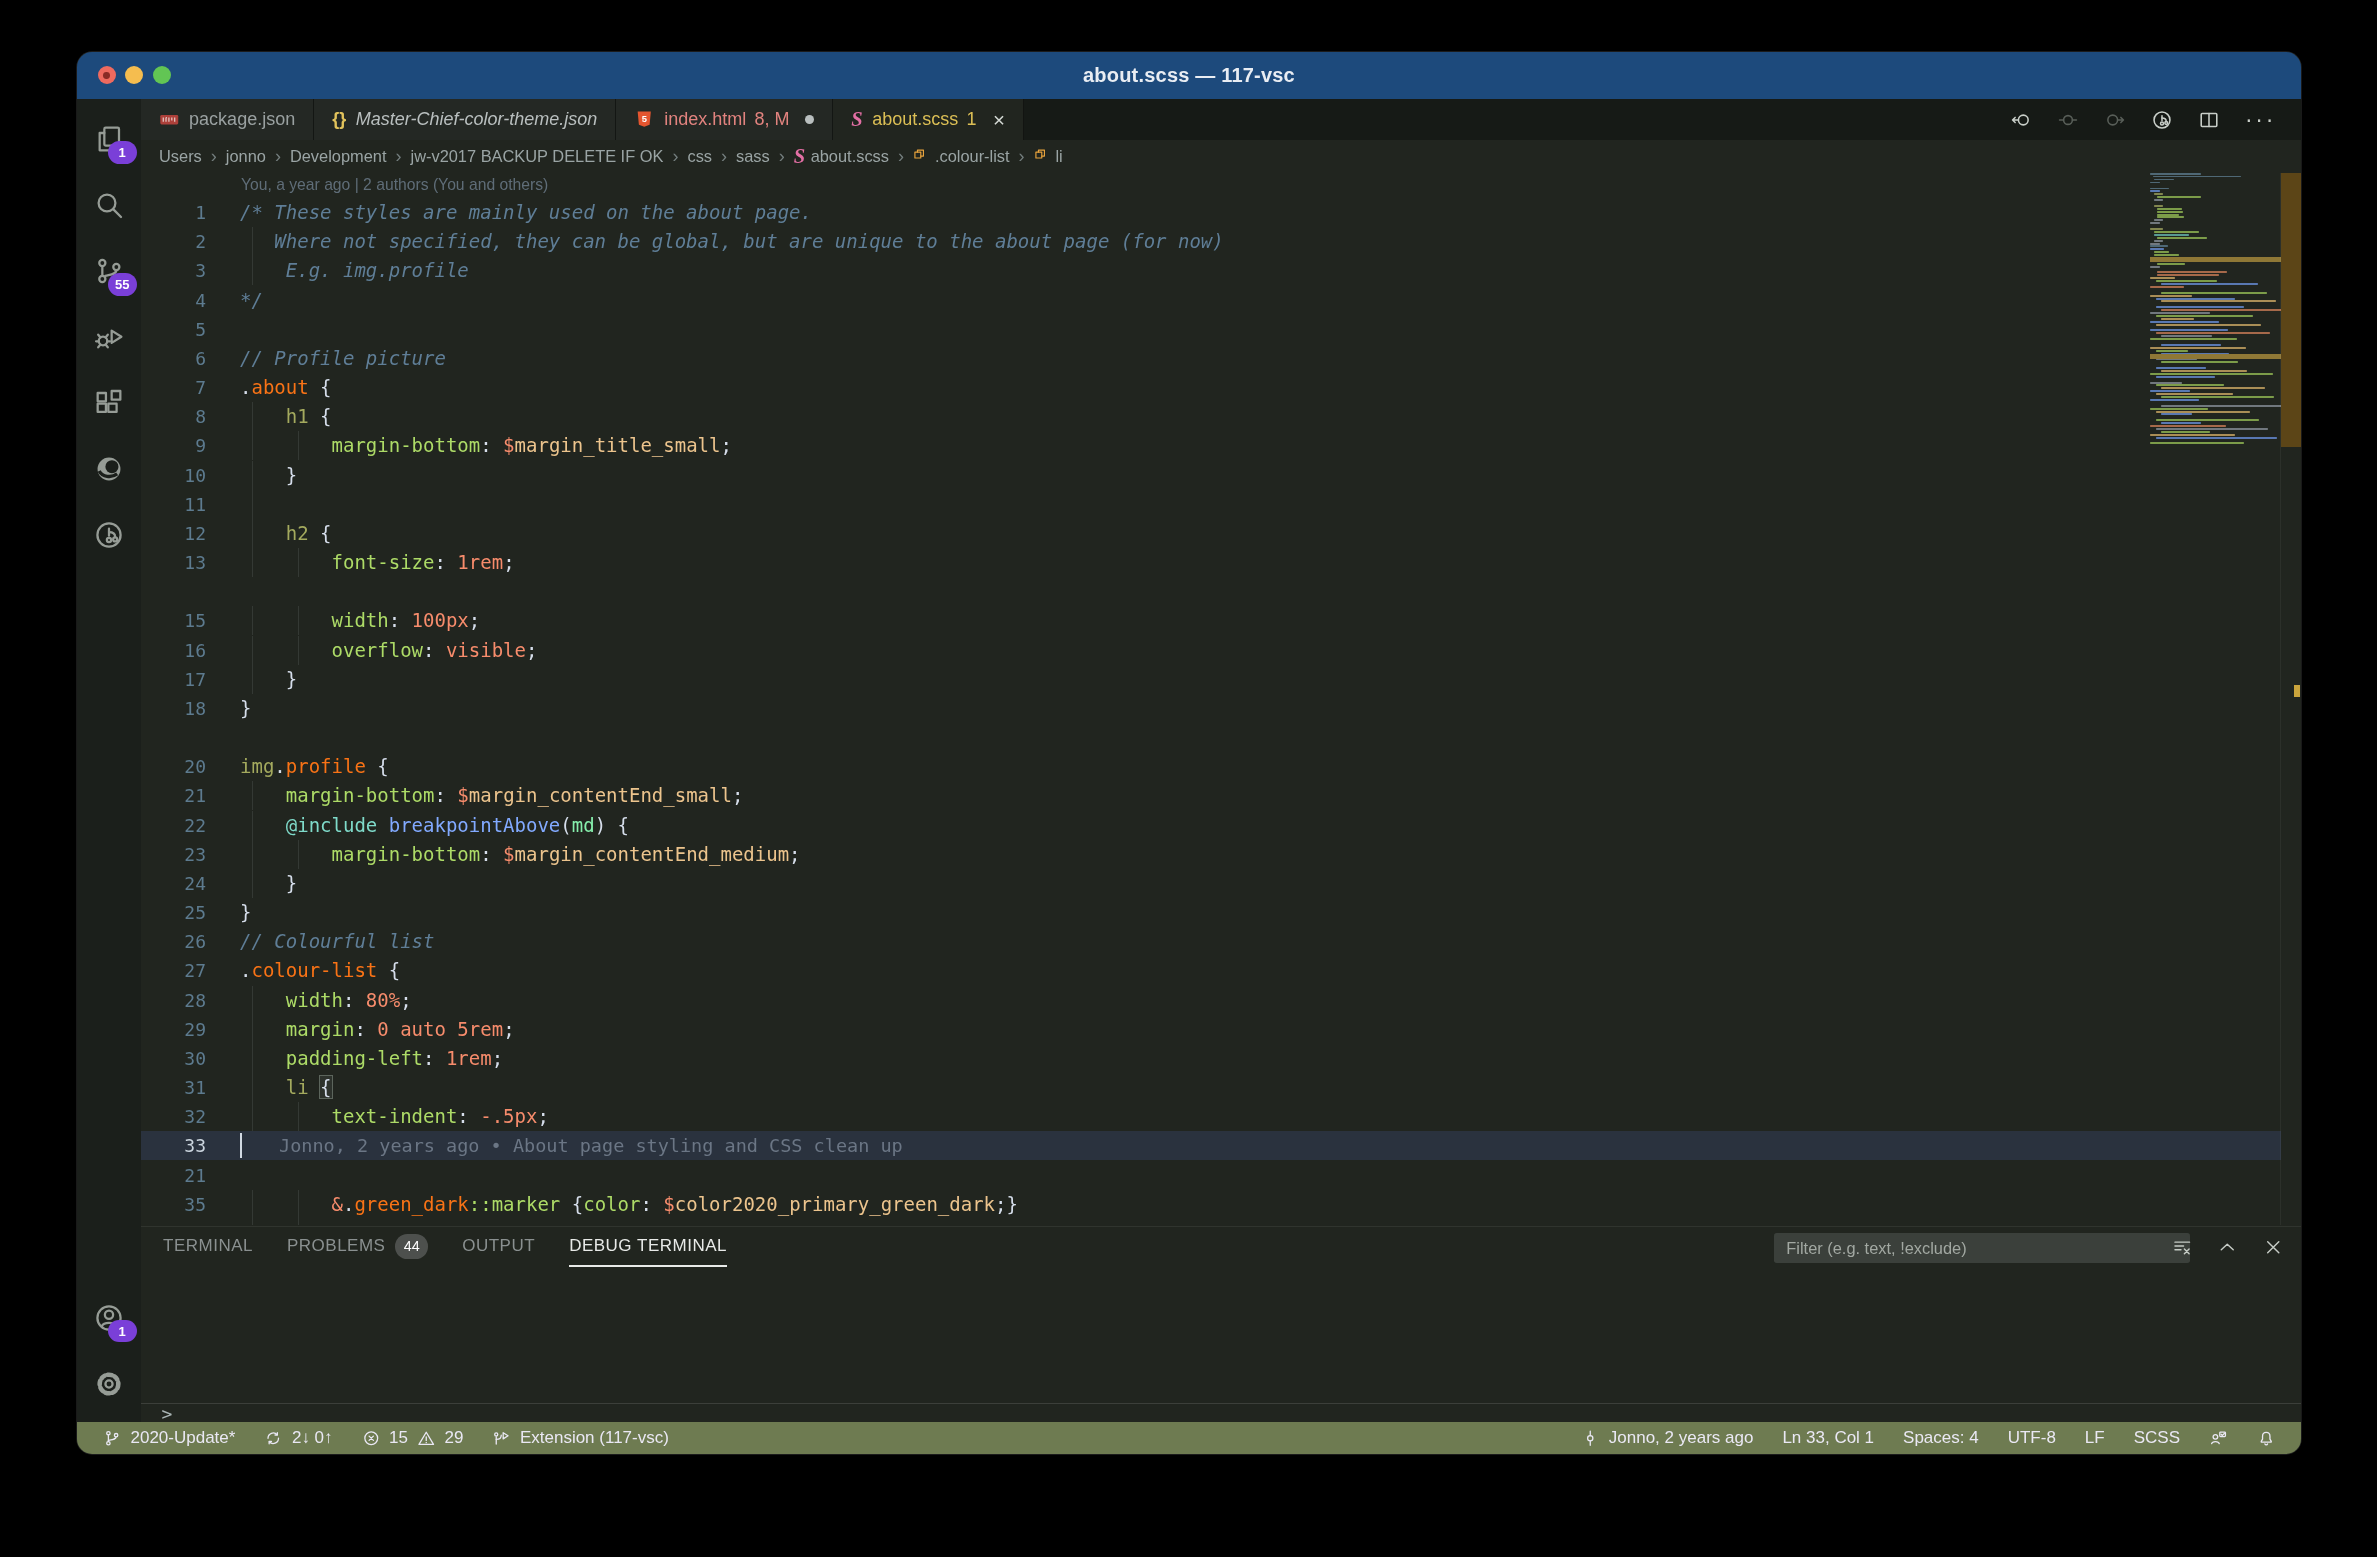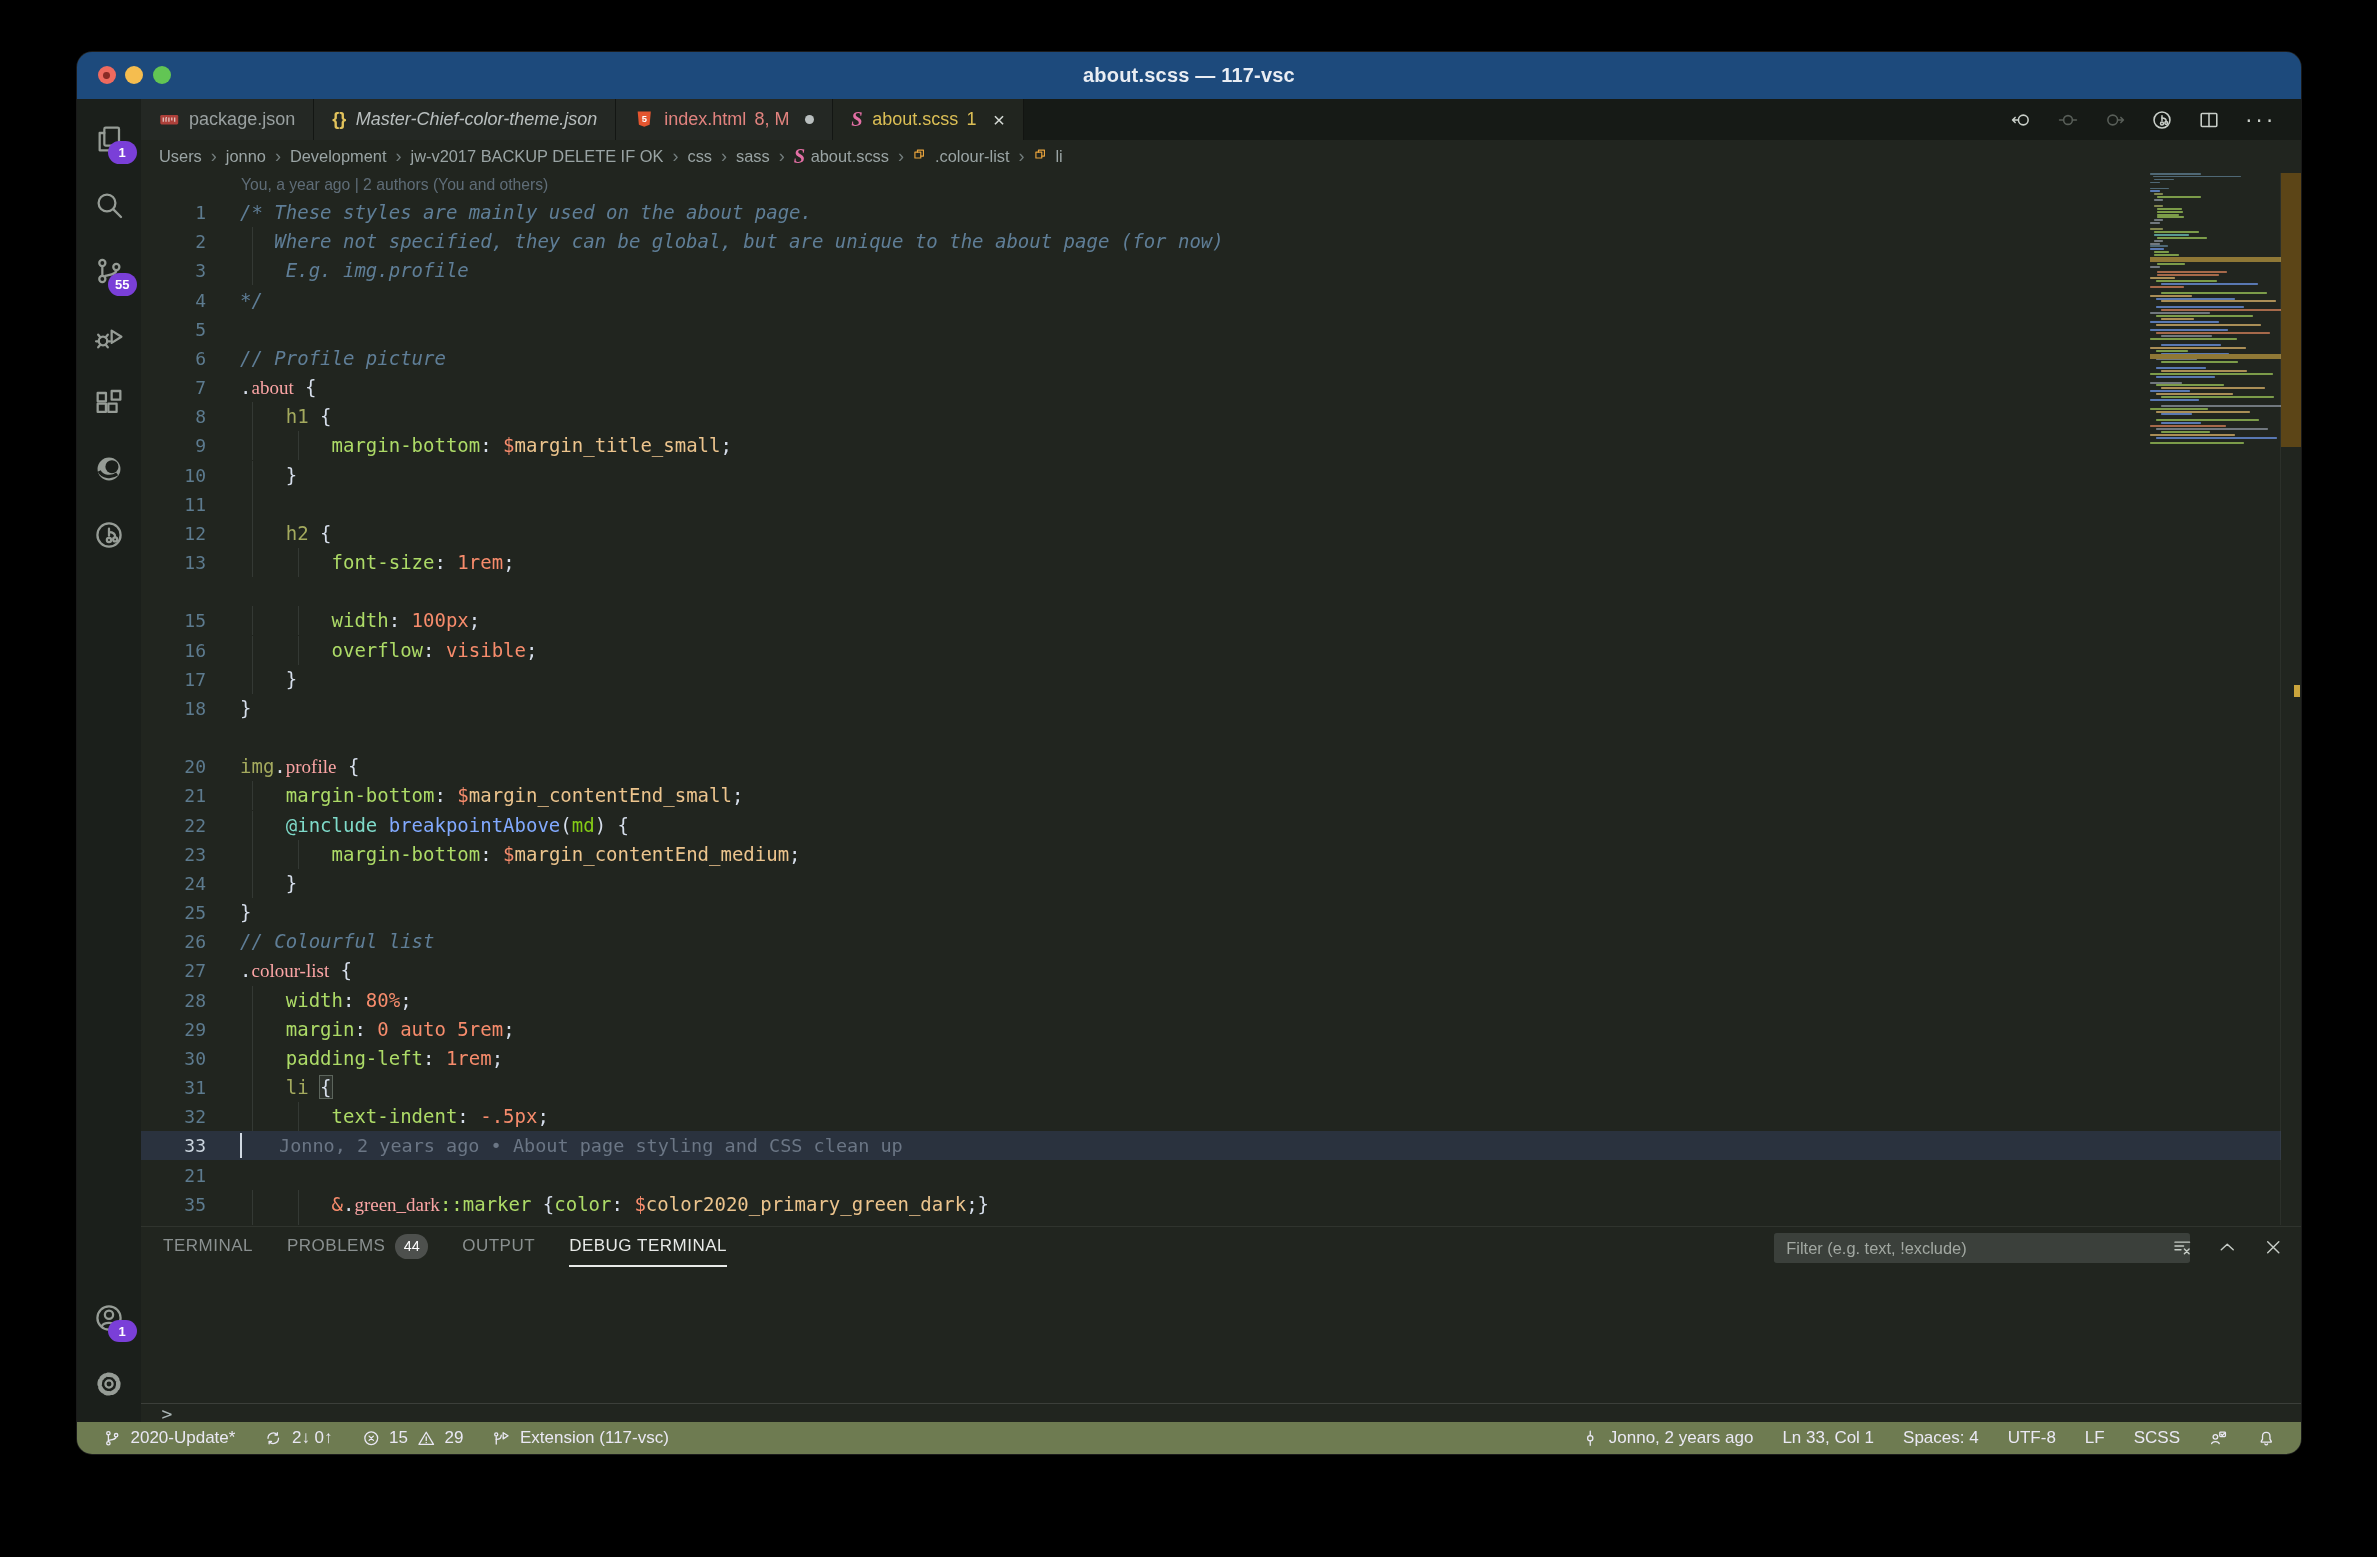--- a/index.html
+++ b/index.html
@@ -55,23 +55,23 @@
   .row.current{background:#2a323e;}
   .num{position:absolute;left:0;top:0;width:65px;text-align:right;font-family:"DejaVu Sans Mono",monospace;
        font-size:18px;line-height:29.4px;color:#5d7b8f;}
   .row.current .num{color:#ccd6df;}
   .codetext{position:absolute;left:99px;top:0;white-space:pre;font-family:"DejaVu Sans Mono",monospace;
             font-size:19px;line-height:29.4px;color:#d6deeb;}
   .guide{position:absolute;top:0;bottom:0;width:0.7px;background:rgba(140,150,150,.18);}
   .cursor{position:absolute;left:99px;top:2.1px;width:2.1px;height:25px;background:#d2dae3;}
   .tok-c{color:#5f7e97;font-style:italic;}
   .tok-p{color:#d6deeb;}
-  .tok-w{color:#84cc16;}
+  .tok-w{color:#86efac;}
   .tok-t{color:#a4aa5e;}
-  .tok-cl{color:#fca5a5;font-family:Liberation Serif, serif;}
+  .tok-cl{color:#f97316;}
   .tok-pr{color:#addb67;}
   .tok-v{color:#f78c6c;}
   .tok-vr{color:#ecc48d;}
   .tok-at{color:#7fdbca;}
   .tok-fn{color:#82aaff;}
   .tok-bm{color:#d6deeb;outline:1.4px solid #5c655c;background:rgba(90,100,90,.22);}
   .blametext{color:#6b7685;font-family:"DejaVu Sans Mono",monospace;font-size:18.5px;line-height:29.4px;
              position:absolute;left:138px;top:0;white-space:pre;}
   
   .minimap{position:absolute;right:20px;top:0;width:131px;height:383px;}

